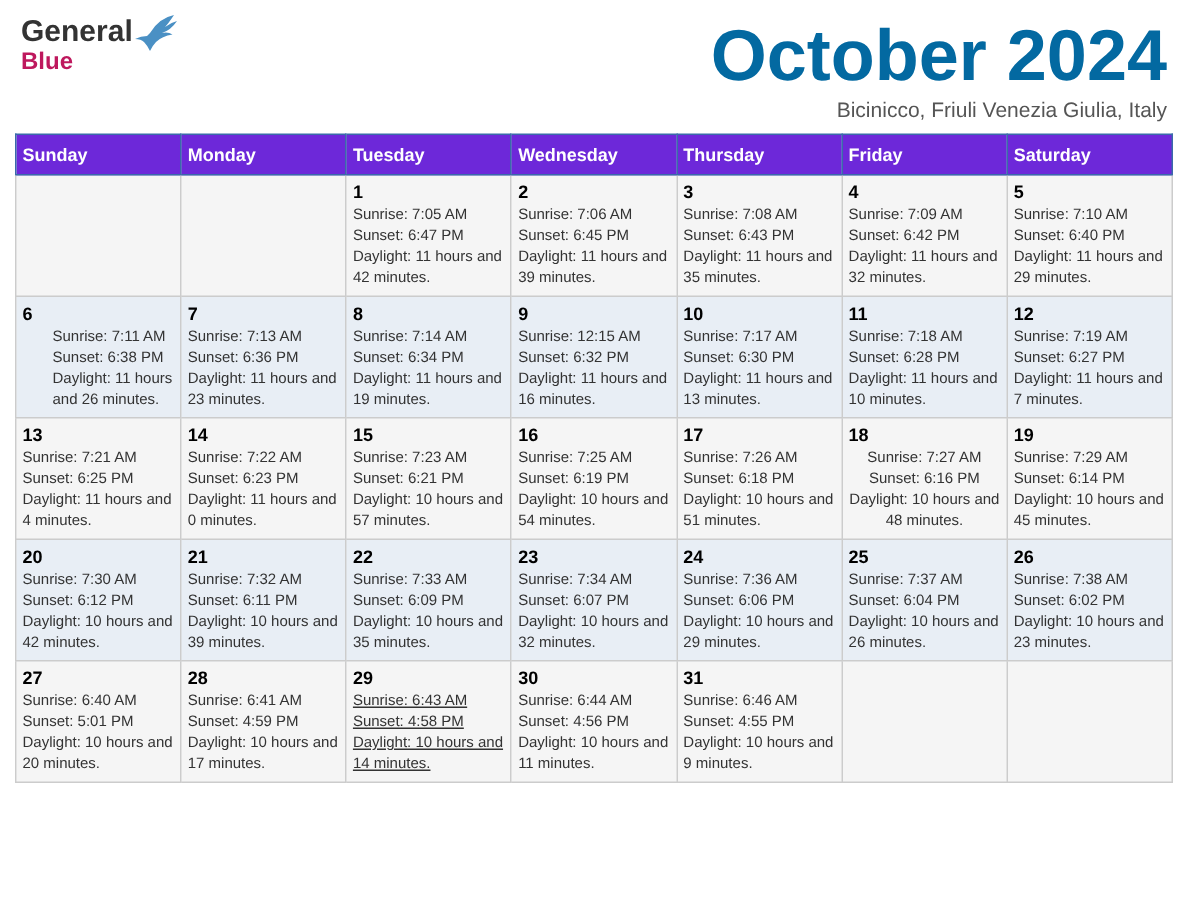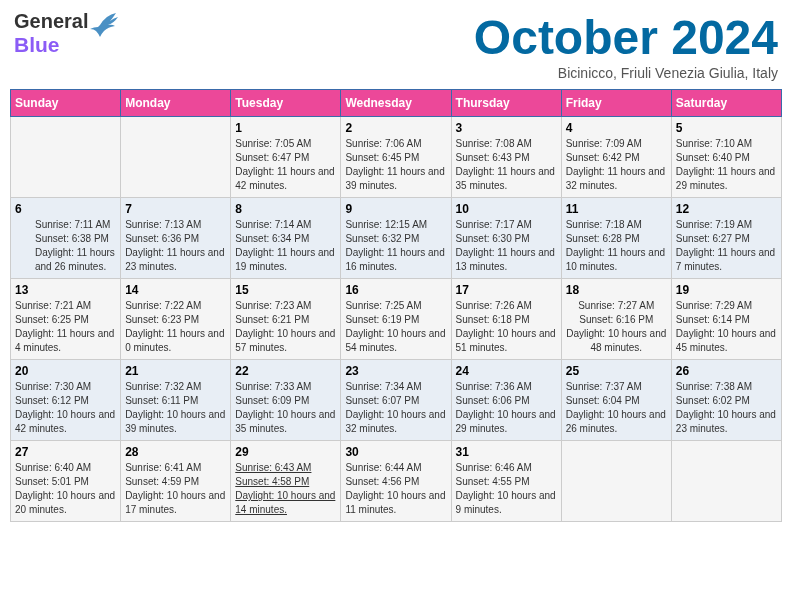--- a/index.html
+++ b/index.html
@@ -33,21 +33,21 @@
     .subtitle {
       font-size: 14px;
       color: #555;
     }
     table {
       width: 100%;
       border-collapse: collapse;
       font-size: 11px;
     }
     thead tr th {
-      background-color: #ec4899;
+      background-color: #6d28d9;
       color: #fff;
       padding: 6px 4px;
       text-align: left;
       font-size: 12px;
       border: 1px solid #3a6aaa;
     }
     tbody tr td {
       vertical-align: top;
       padding: 4px 4px;
       border: 1px solid #ccc;
@@ -69,21 +69,21 @@
     }
   </style>
 </head>
 <body>
 
 <div class="header">
   <div class="logo">
     <div style="display:flex; align-items:center;">
       <div>
         <span style="font-size:20px; font-weight:bold; color:#333;">General</span><br>
-        <span style="font-size:21px; font-weight:bold; color:#8b5cf6;">Blue</span>
+        <span style="font-size:16px; font-weight:bold; color:#be185d;">Blue</span>
       </div>
       <svg width="30" height="28" viewBox="0 0 30 28" style="margin-left:2px; margin-top:-18px;">
         <path d="M10,14 Q16,4 26,2 Q22,8 20,10 Q24,7 28,6 Q24,12 18,14 Q22,13 25,15 Q18,16 14,20 Q12,22 10,26 Q8,22 6,20 Q4,18 0,18 Q4,16 8,16 Z" fill="#4a90c4"></path>
       </svg>
     </div>
   </div>
   <div class="title-block">
     <div class="main-title">October 2024</div>
     <div class="subtitle">Bicinicco, Friuli Venezia Giulia, Italy</div>
   </div>

